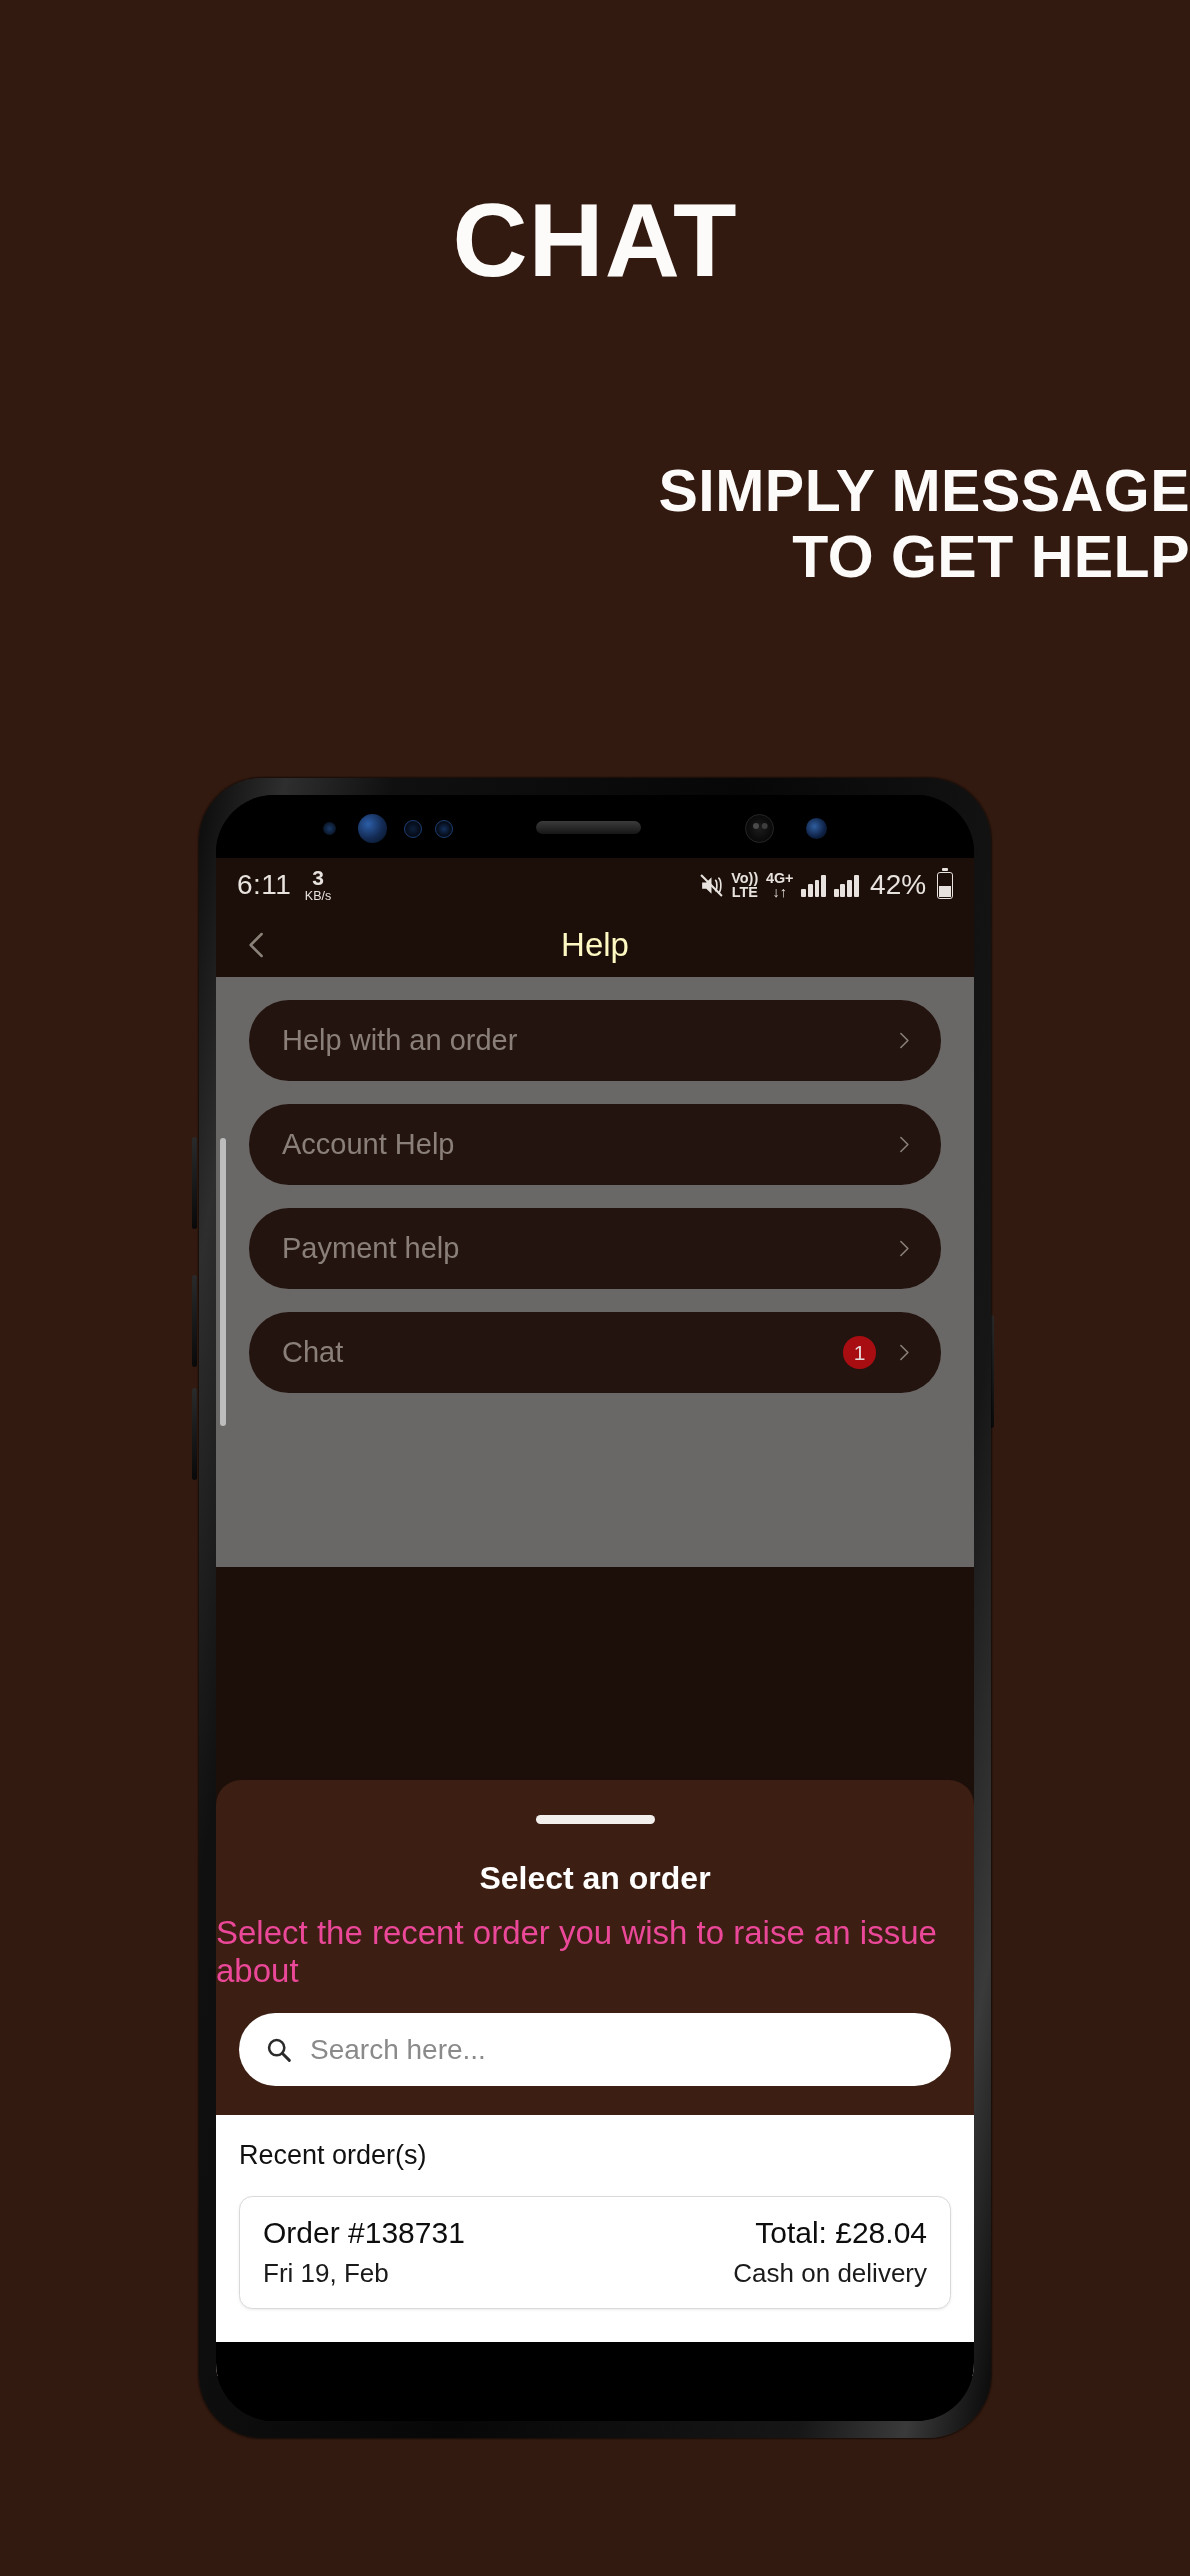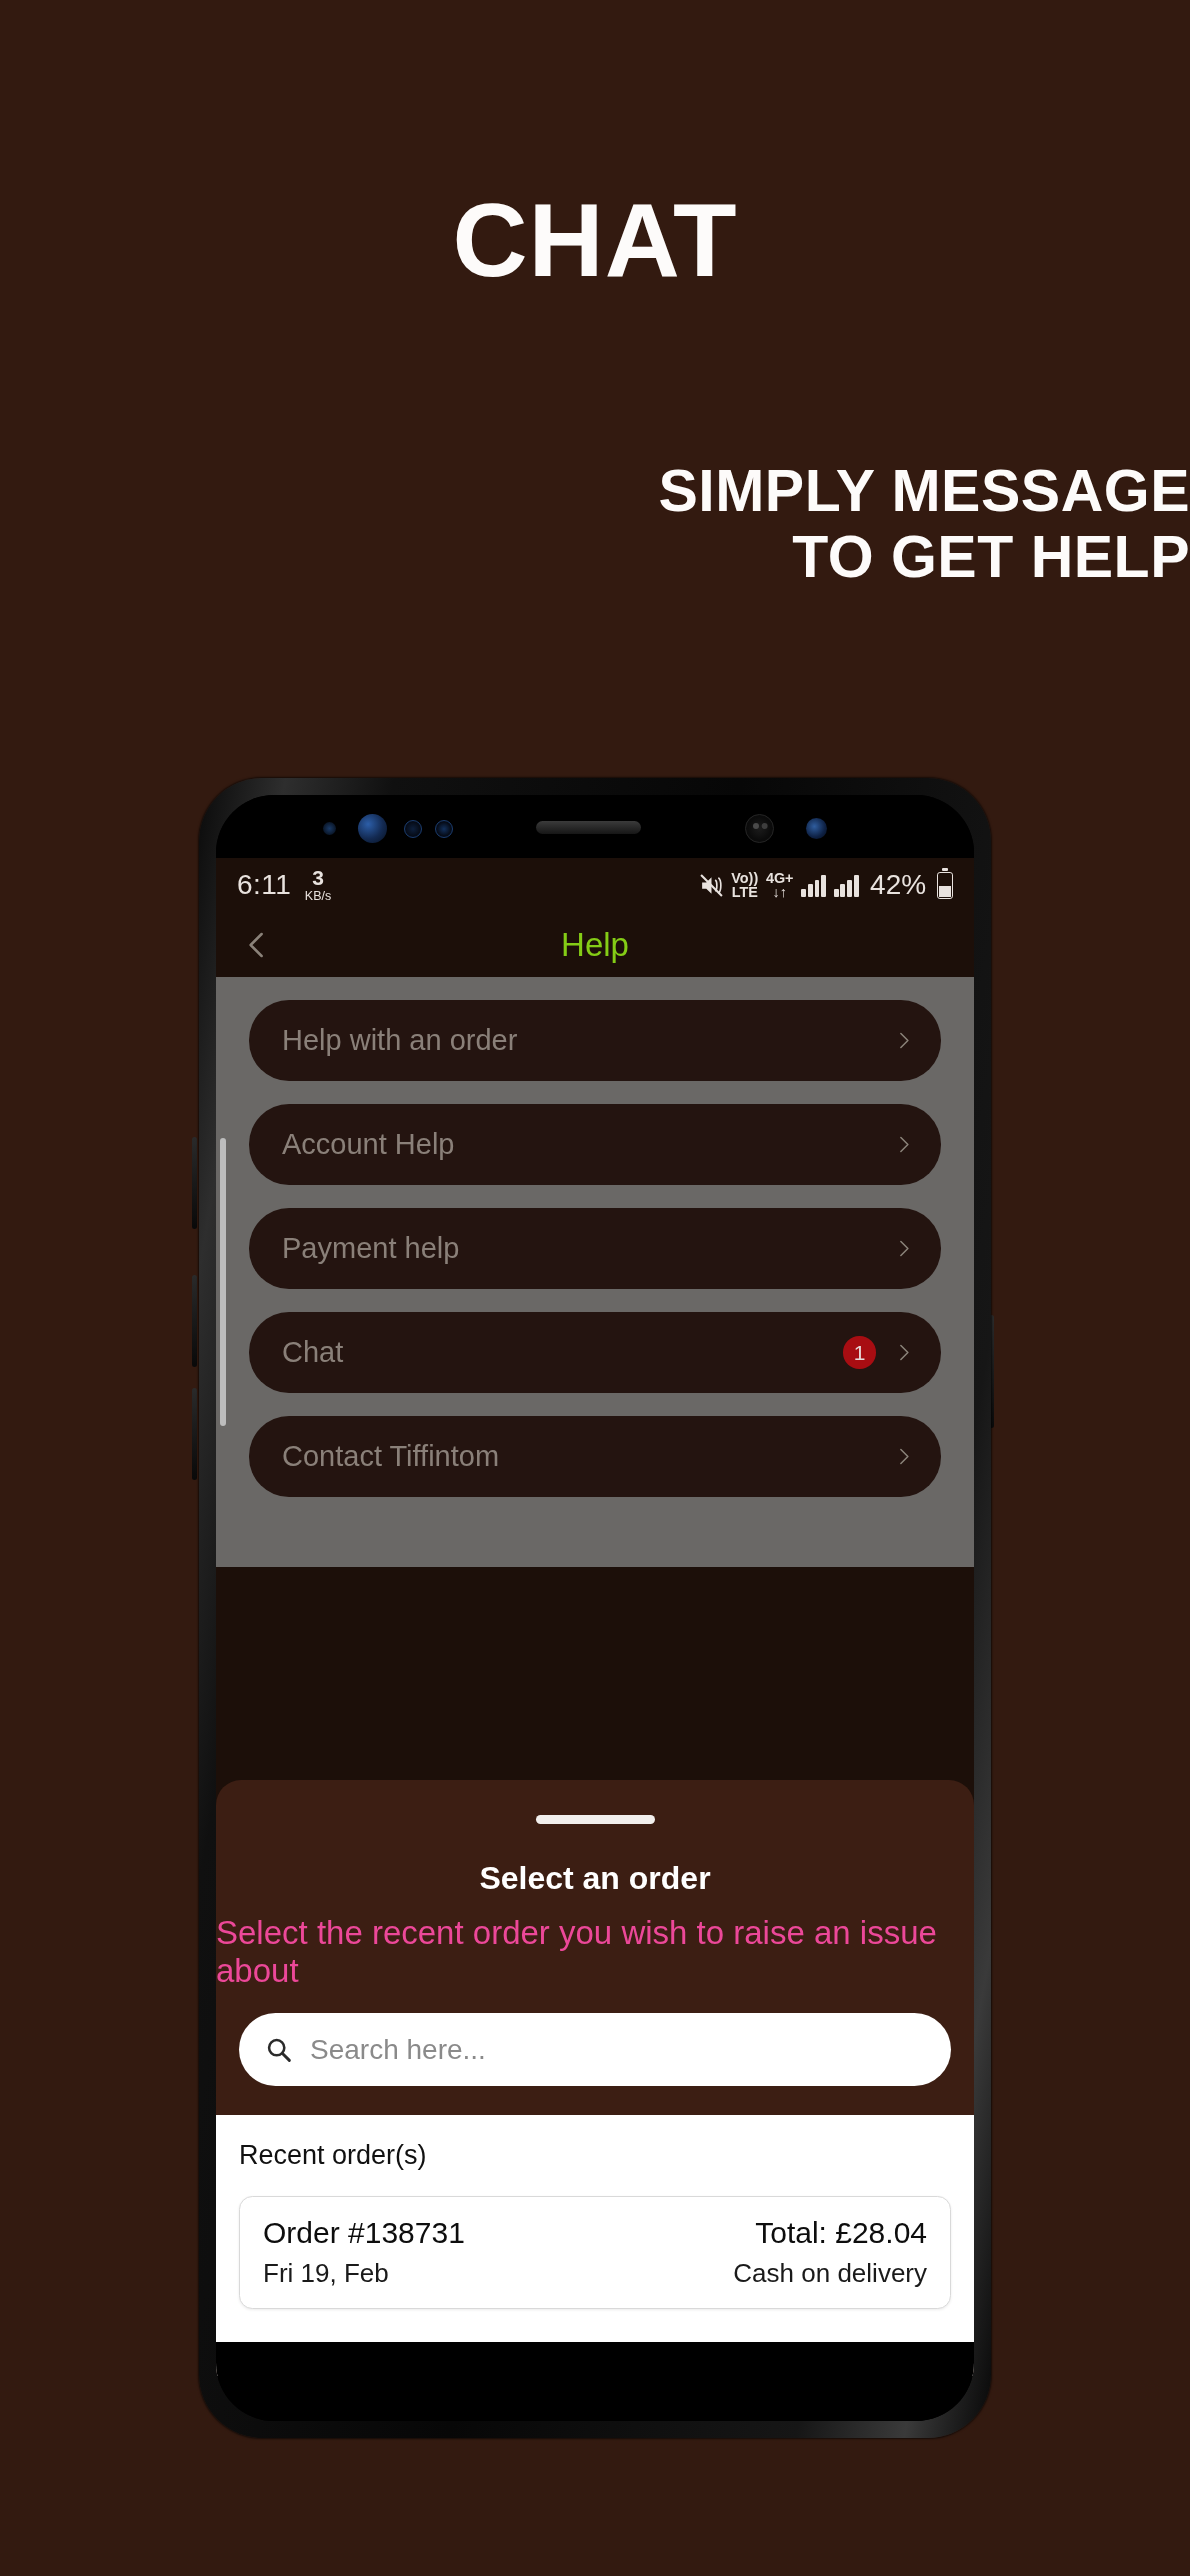--- a/index.html
+++ b/index.html
@@ -135,21 +135,21 @@
   
   .appbar {
     position: relative; height: 65px;
     background: #1C0F09;
     display: flex; align-items: center; justify-content: center;
   }
   .back-arrow {
     position: absolute; left: 25px; top: 50%; transform: translateY(-50%);
     width: 33px; height: 33px;
   }
-  .appbar-title { color: #84cc16; font-size: 33px; font-weight: 400; }
+  .appbar-title { color: #fef9c3; font-size: 33px; font-weight: 400; }
 
   
   .list-area {
     position: relative;
     height: 590px;
     background: #6a6866;
     padding: 23px 33px 0 33px;
   }
   .help-row {
     position: relative;
@@ -337,28 +337,20 @@
           <div class="help-row">
             <span class="help-row-label">Chat</span>
             <span class="help-row-right">
               <span class="badge">1</span>
               <svg class="chev" viewBox="0 0 24 24">
                   <path d="M9 4l8 8-8 8" stroke="#8a8279" stroke-width="1.8" fill="none" stroke-linecap="round" stroke-linejoin="round"></path>
                 </svg>
             </span>
           </div>
 
-          <div class="help-row">
-            <span class="help-row-label">Contact Tiffintom</span>
-            <span class="help-row-right">
-              <svg class="chev" viewBox="0 0 24 24">
-                  <path d="M9 4l8 8-8 8" stroke="#8a8279" stroke-width="1.8" fill="none" stroke-linecap="round" stroke-linejoin="round"></path>
-                </svg>
-            </span>
-          </div>
         </div>
 
         <div class="sheet">
           <div class="grabber"></div>
           <div class="sheet-title">Select an order</div>
           <div class="sheet-sub">Select the recent order you wish to raise an issue about</div>
 
           <div class="searchbar">
             <svg class="search-ico" viewBox="0 0 24 24">
               <circle cx="10.5" cy="10.5" r="6.3" stroke="#2b2b2b" stroke-width="2.1" fill="none"></circle>

